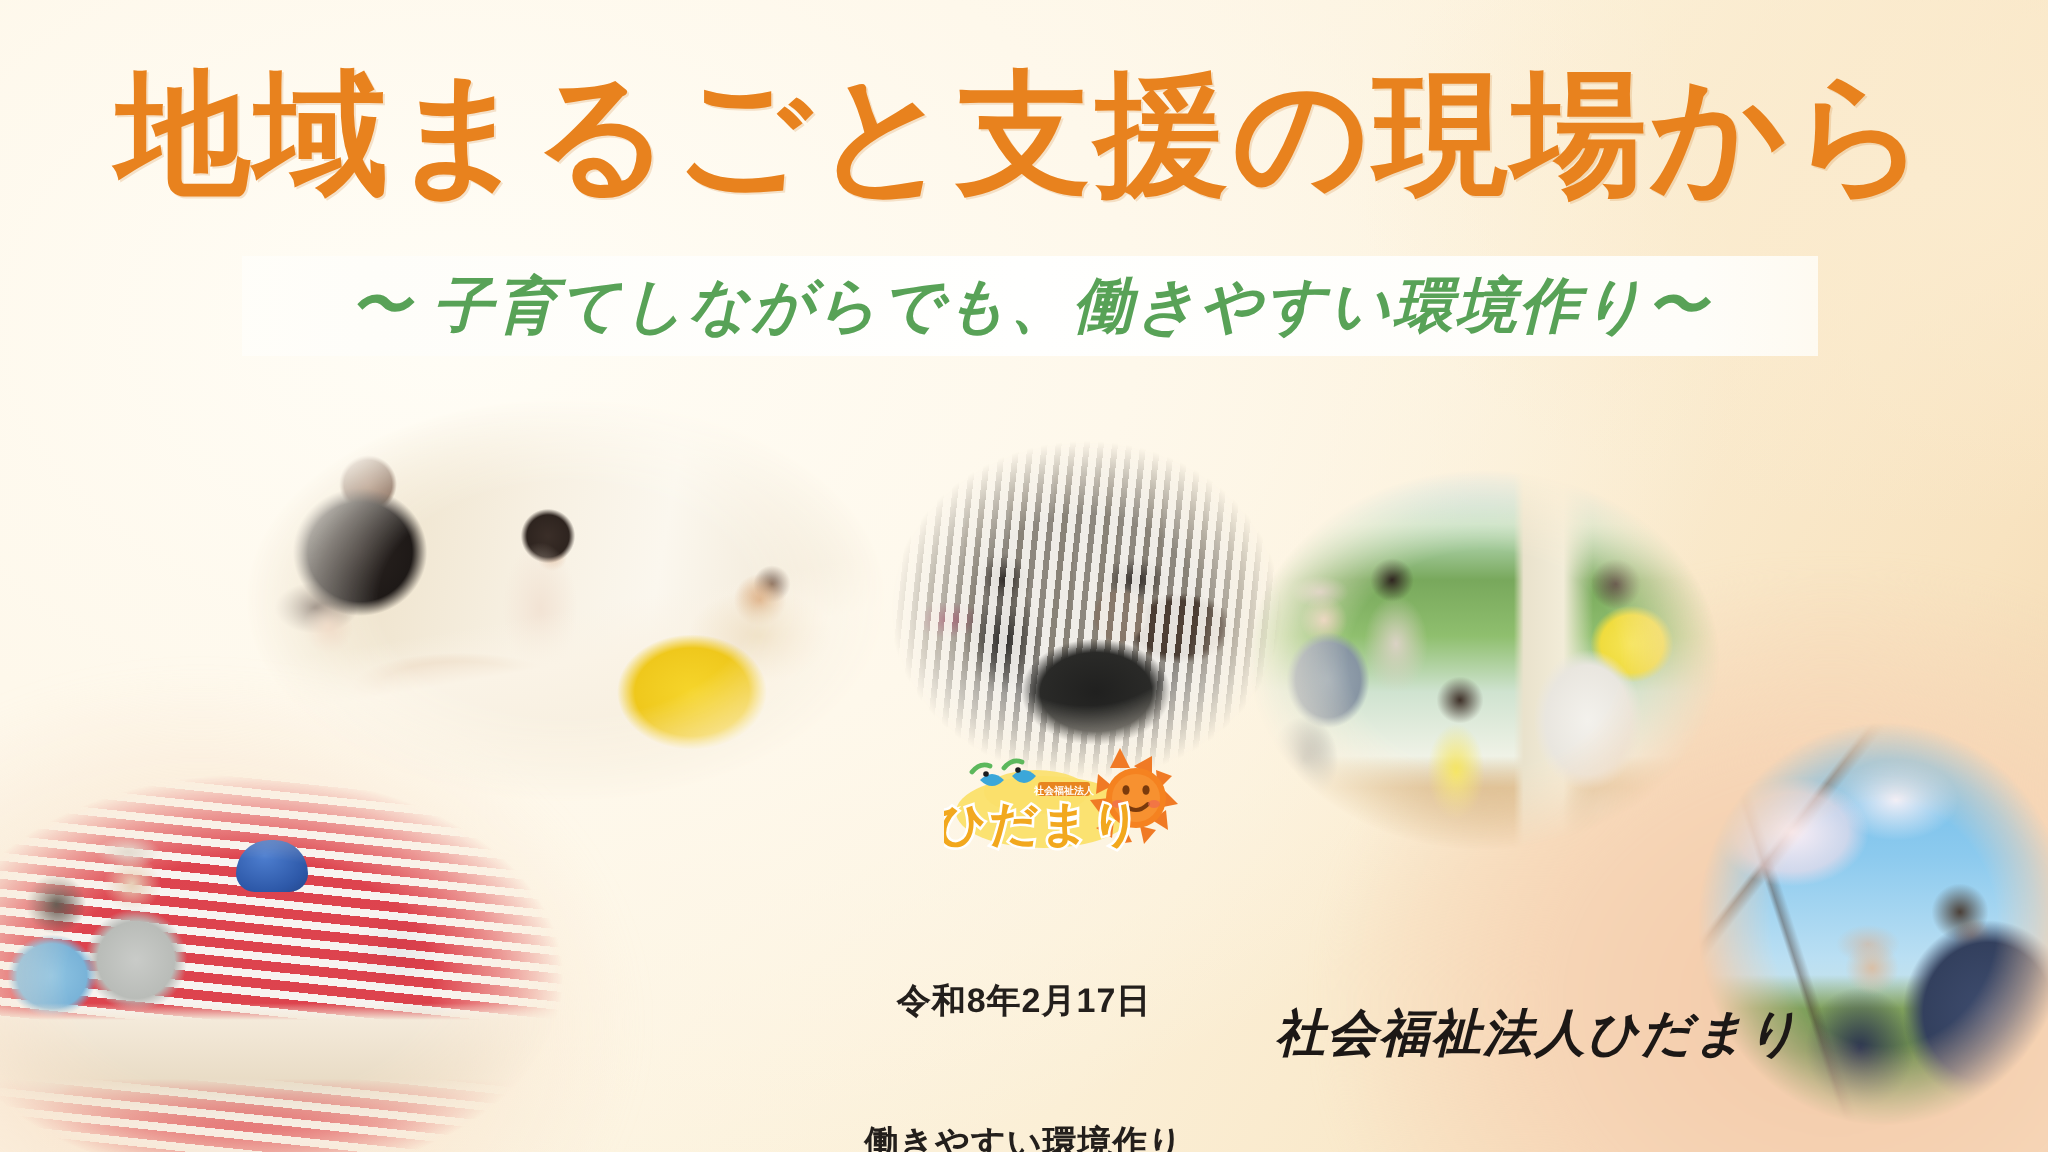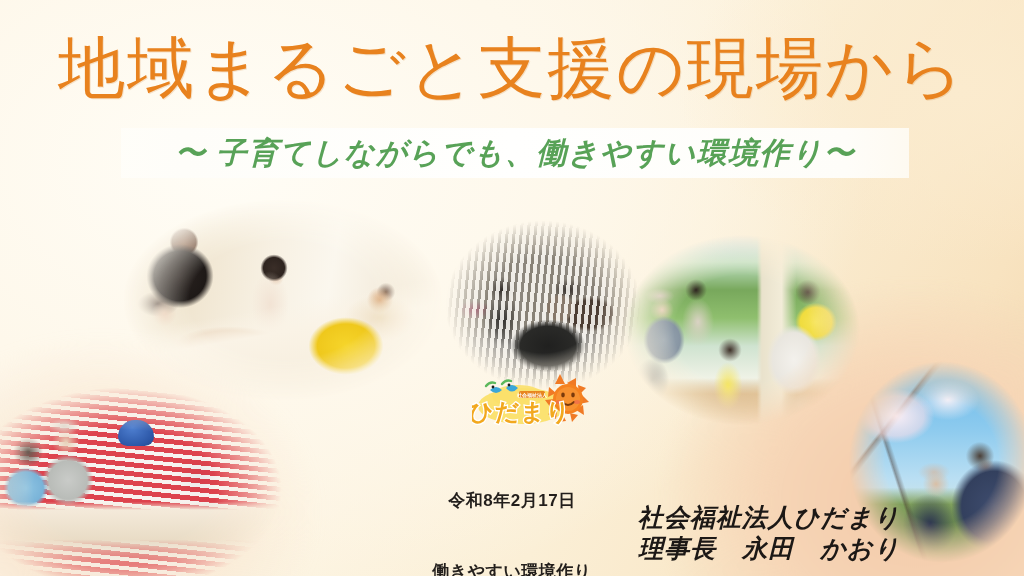--- a/index.html
+++ b/index.html
@@ -51,21 +51,21 @@
 
   
   .title {
     position: absolute;
     left: 0;
     top: 34px;
     width: 1024px;
     text-align: center;
     font-size: 67px;
     line-height: 1.0;
-    font-weight: normal;
+    font-weight: bold;
     color: #E8821E;
     letter-spacing: 2px;
     white-space: nowrap;
     text-shadow: 1px 1px 0 rgba(200,110,20,0.18);
   }
 
   
   .subtitle-band {
     position: absolute;
     left: 121px;
@@ -383,16 +383,15 @@
     </svg>
   </div>
 
   <div class="meta-block">
     <div class="meta-line">令和8年2月17日</div>
     <div class="meta-line">働きやすい環境作り</div>
   </div>
 
   <div class="org-block">
     <div class="org-line">社会福祉法人ひだまり</div>
-    <div class="org-line">理事長　永田　かおり</div>
   </div>
 
 </div>
 
 </body></html>

